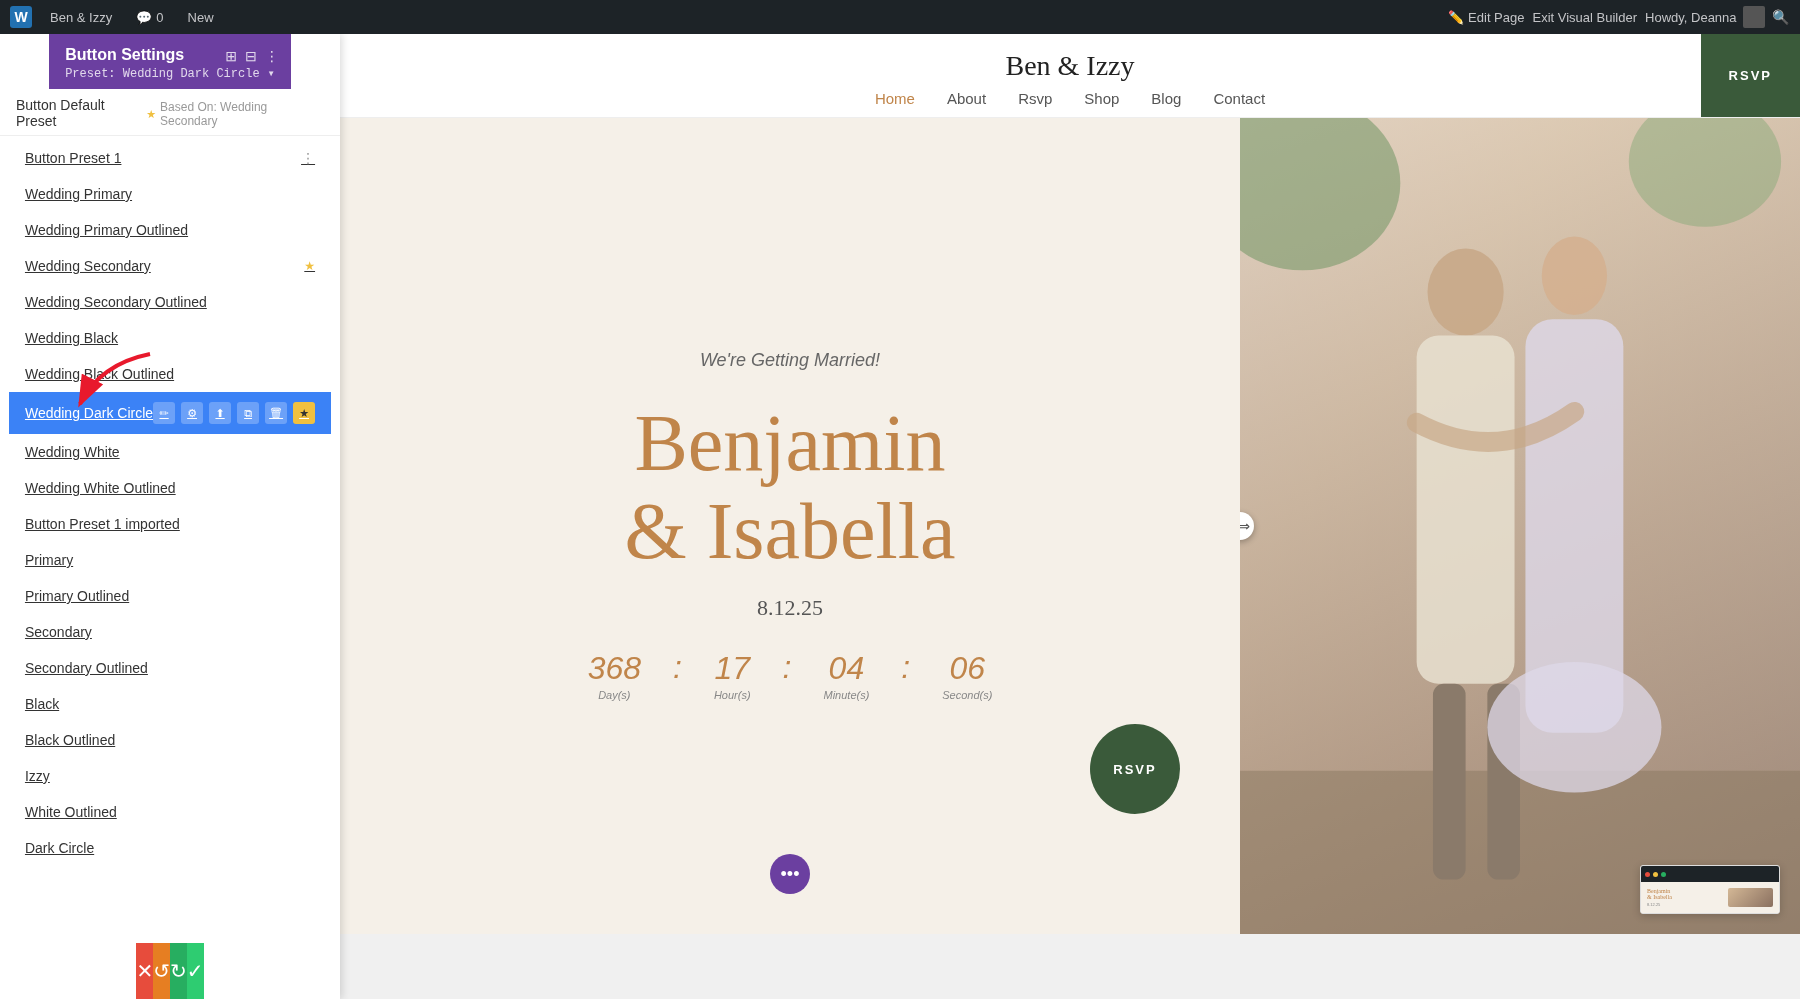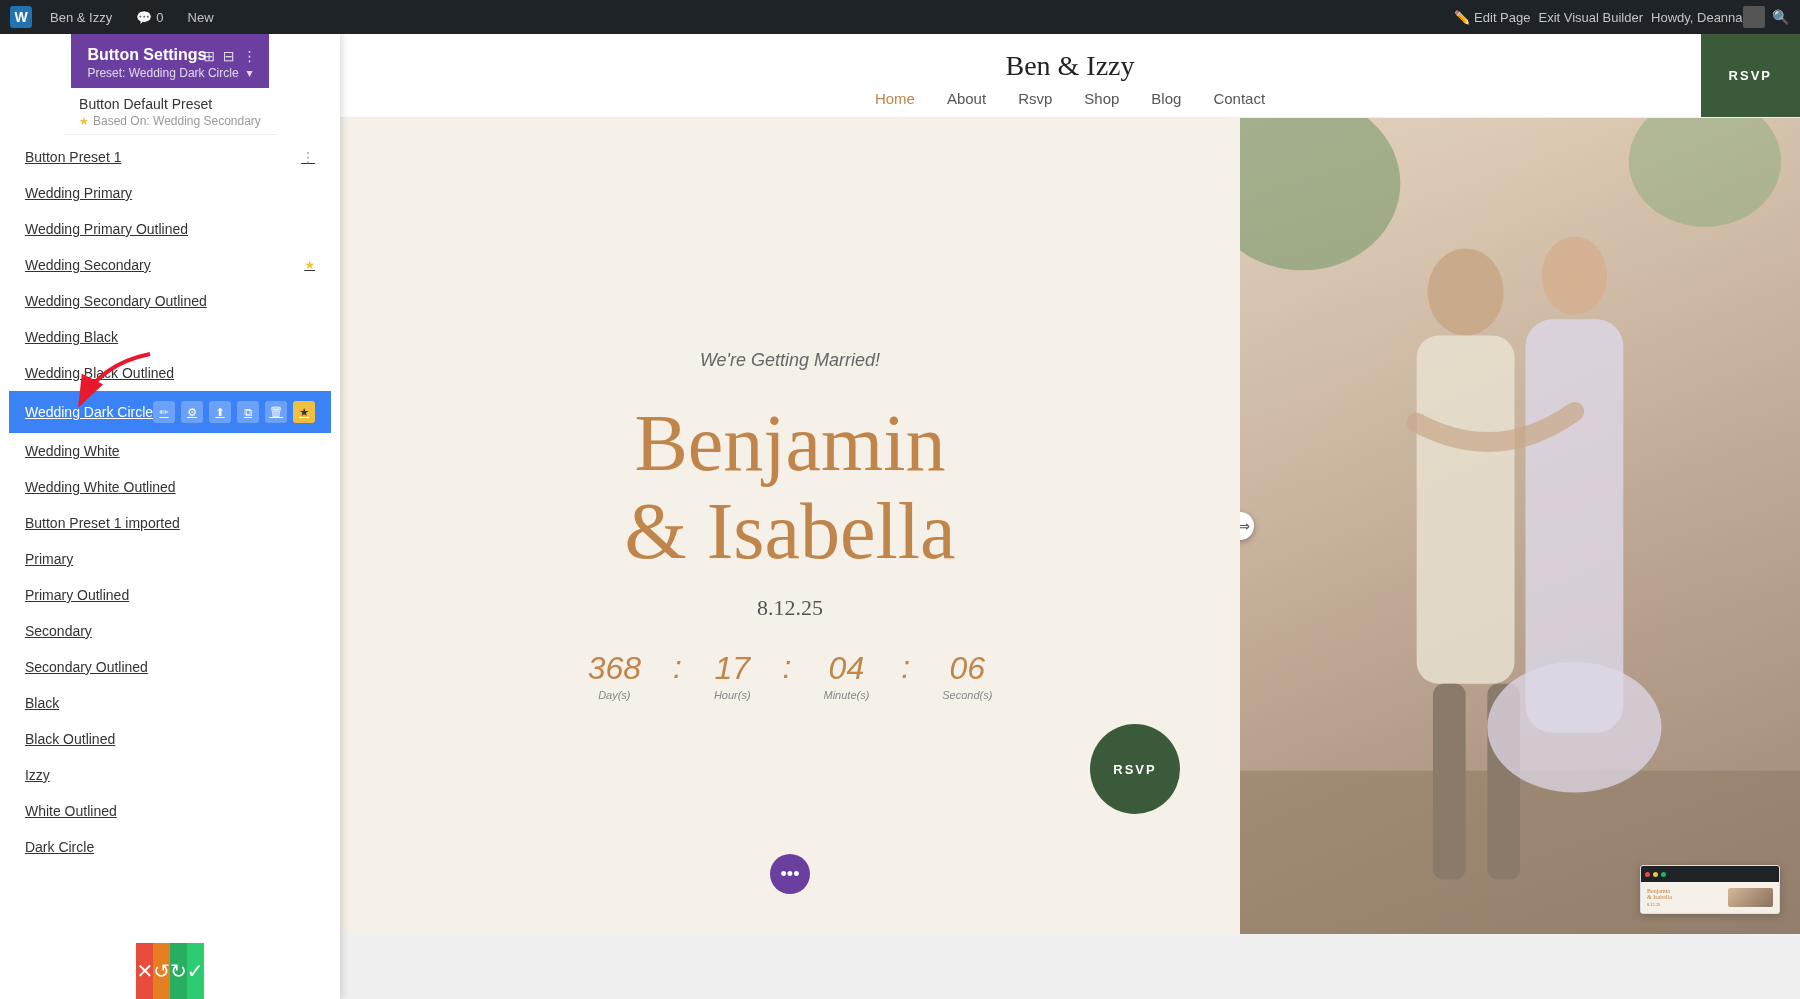--- a/index.html
+++ b/index.html
@@ -34,21 +34,21 @@
       display: flex; align-items: center; gap: 8px;
       color: #c3c4c7; font-size: 13px;
     }
     .edit-btn {
       color: #c3c4c7; cursor: pointer; display: flex; align-items: center; gap: 4px;
     }
     .exit-btn {
       color: #c3c4c7; cursor: pointer;
     }
     .howdy {
-      display: flex; align-items: center; 
+      display: flex; align-items: center; gap: 6px;
     }
     .howdy-avatar {
       width: 22px; height: 22px; background: #555; border-radius: 2px;
     }
     .search-icon-bar { color: #c3c4c7; cursor: pointer; font-size: 14px; }
 
     
     .main-layout {
       display: flex;
       height: calc(999px - 34px);
@@ -70,21 +70,21 @@
       background: #6b3fa0;
       color: white;
       padding: 12px 16px 8px;
       position: relative;
     }
     .panel-header-title {
       font-size: 16px; font-weight: 600; margin-bottom: 2px;
     }
     .panel-header-subtitle {
       font-size: 12px; color: rgba(255,255,255,0.8);
-      display: flex; align-items: center; gap: 8px; cursor: pointer;
+      display: flex; align-items: center; gap: 8px; cursor: pointer; font-family: Liberation Mono, monospace;
     }
     .panel-header-icons {
       position: absolute; right: 12px; top: 14px;
       display: flex; gap: 8px;
     }
     .panel-header-icon {
       color: rgba(255,255,255,0.8); cursor: pointer; font-size: 14px;
     }
 
     .button-presets-list {
@@ -364,21 +364,21 @@
       background: linear-gradient(135deg, #d4b896, #8a7060);
       border-radius: 2px;
     }
 
     
     .default-preset-section {
       padding: 8px 16px 6px;
       border-bottom: 1px solid #eee;
     }
     .default-preset-item {
-      display: flex; flex-direction: column;
+      display: flex; flex-direction: row;
     }
     .default-preset-name {
       font-size: 14px; color: #333; font-weight: 500;
     }
     .default-preset-based {
       display: flex; align-items: center; gap: 4px;
       font-size: 12px; color: #999; margin-top: 2px;
     }
     .based-star { color: #f0c040; font-size: 11px; }
 

